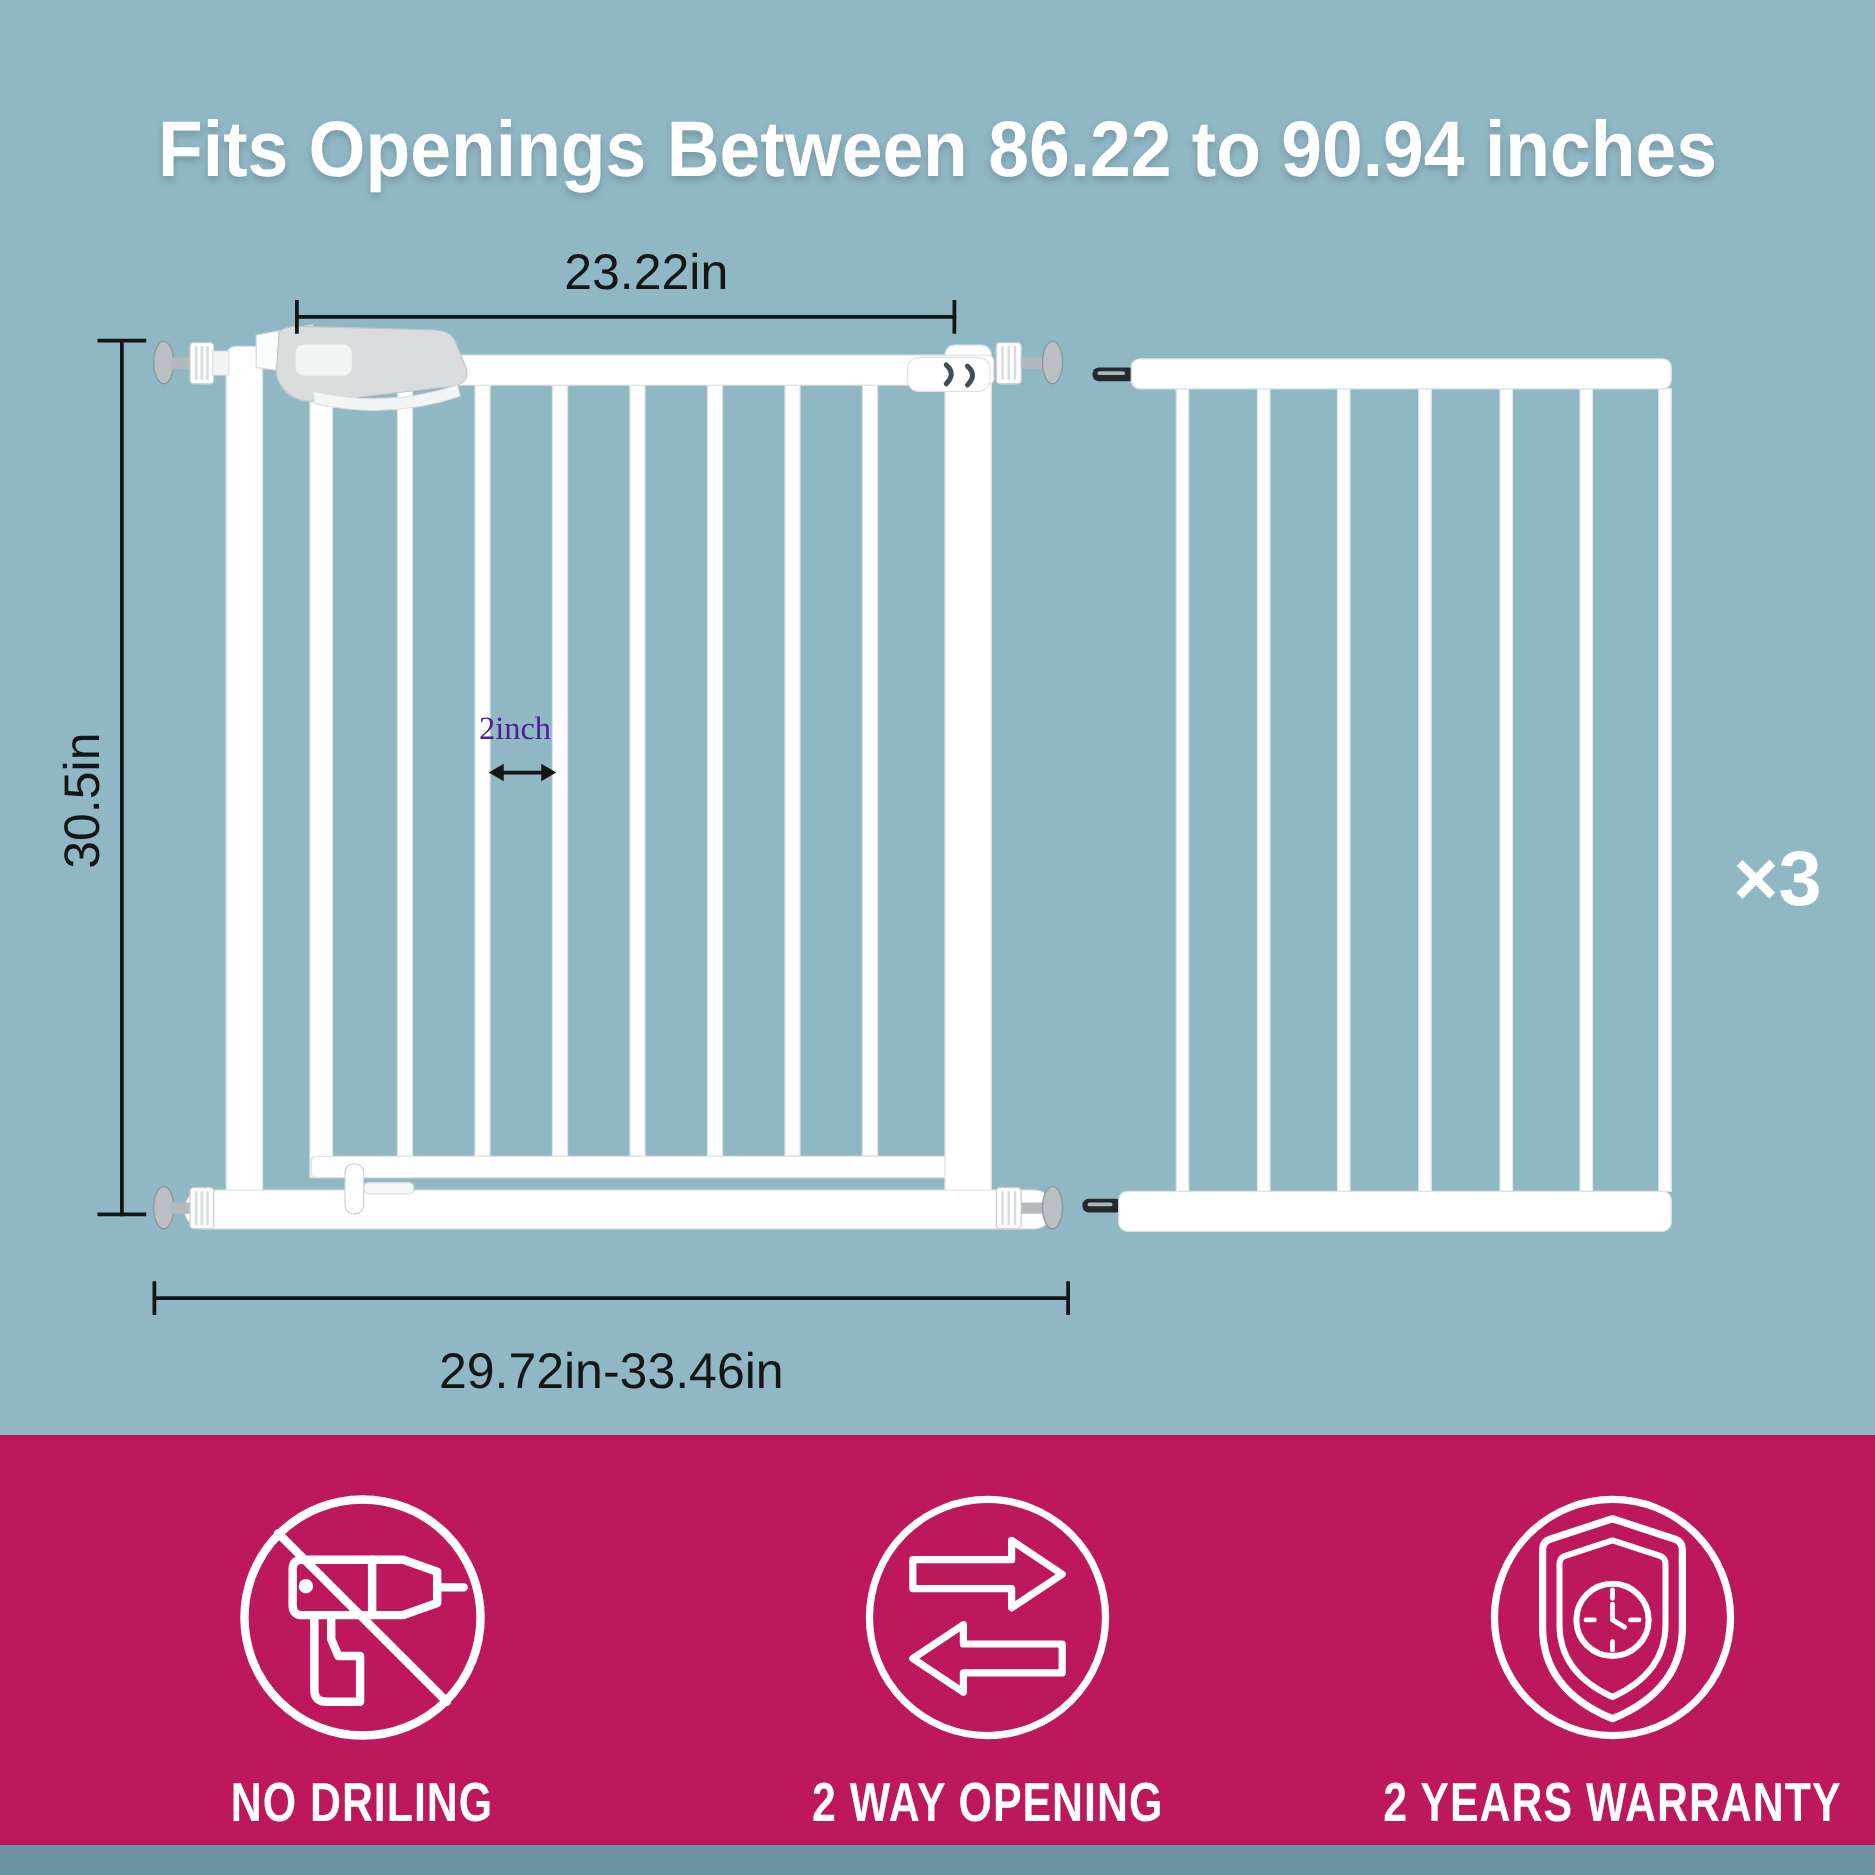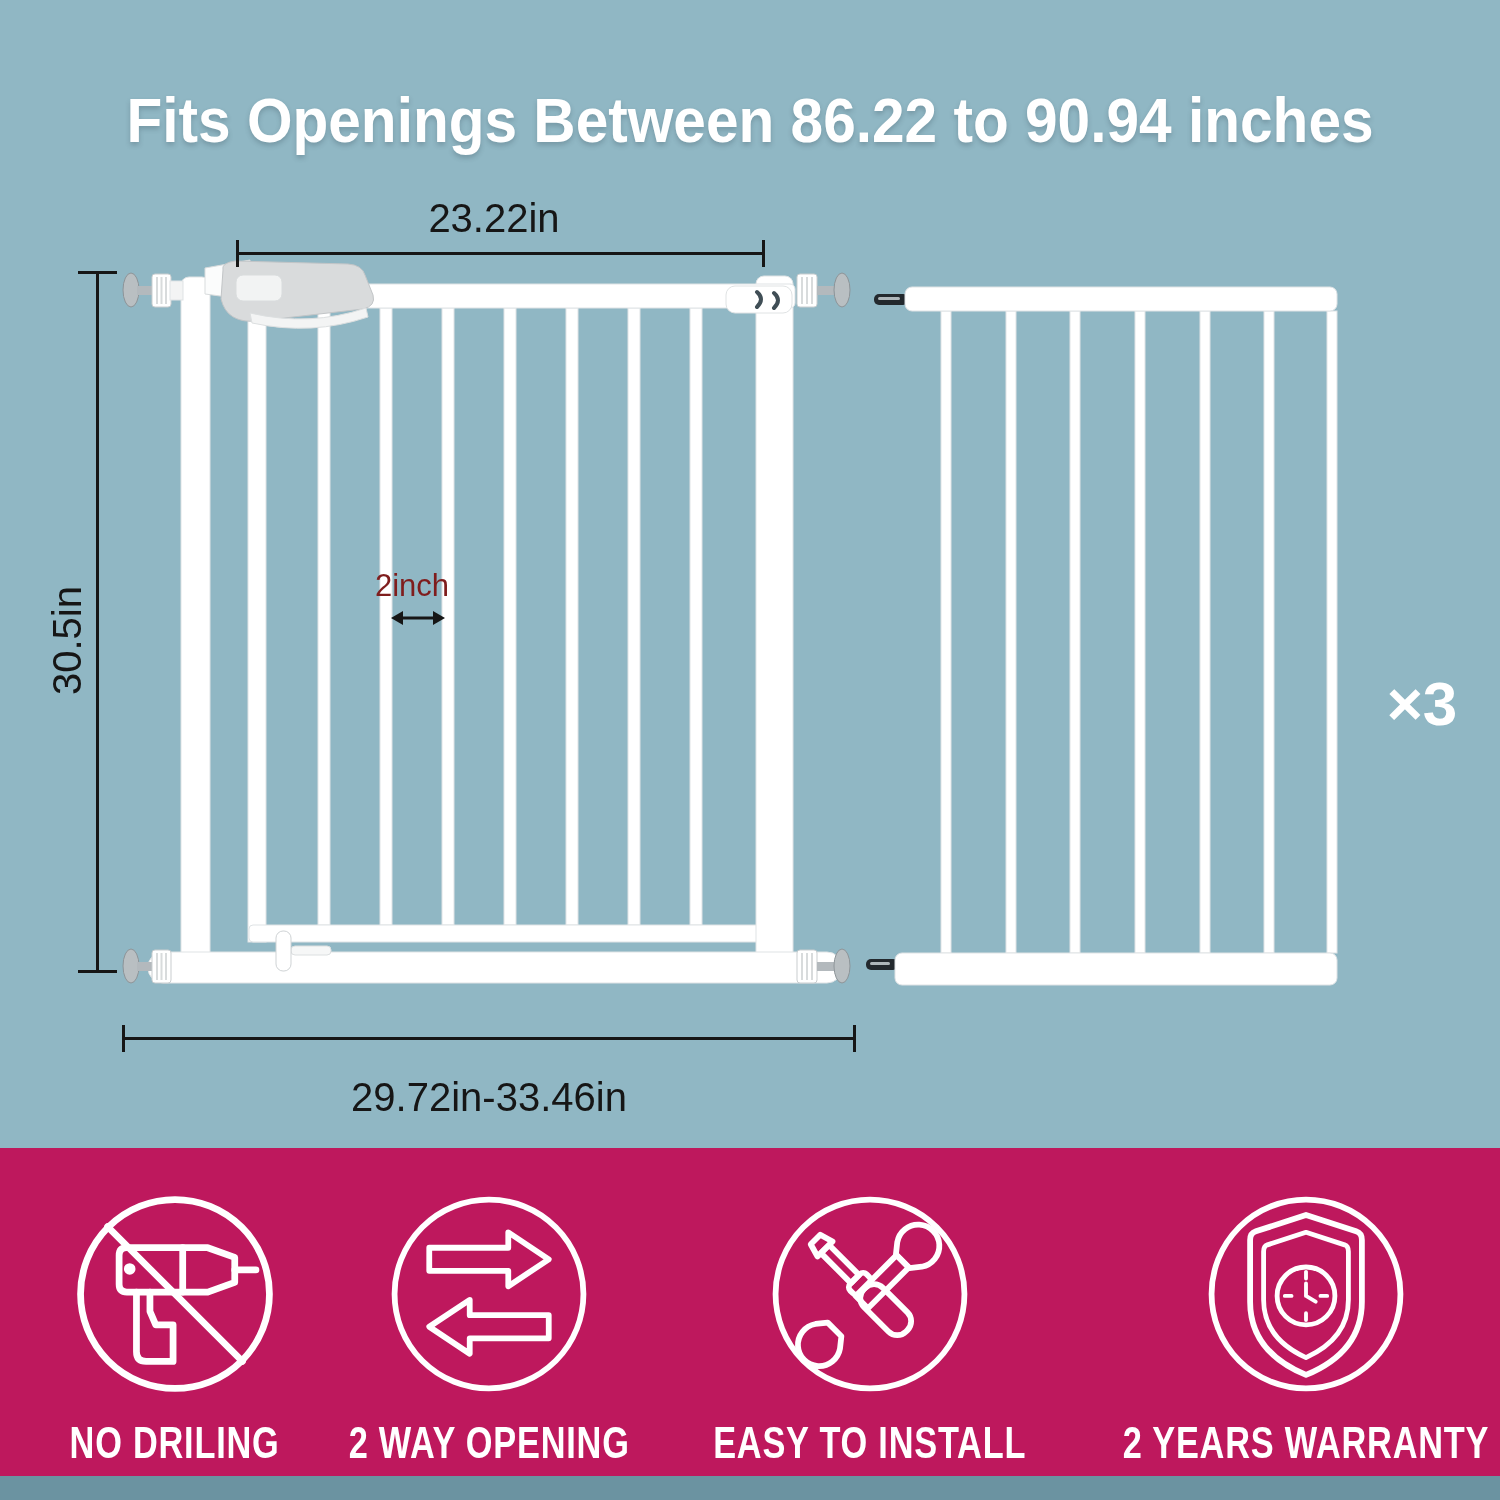--- a/index.html
+++ b/index.html
@@ -11,21 +11,21 @@
   .page-title{position:absolute;left:0;top:84px;width:1500px;text-align:center;
               font-size:63px;font-weight:bold;color:#ffffff;letter-spacing:0px;
               transform:scaleX(0.93);transform-origin:center;
               text-shadow:0 3px 6px rgba(40,60,70,0.25);white-space:nowrap;}
   .dim-label{position:absolute;color:#161616;font-size:40px;text-align:center;white-space:nowrap;}
   .dim-line{position:absolute;background:#161616;}
   .tick-v{position:absolute;width:3px;height:27px;background:#161616;}
   .tick-h{position:absolute;width:39px;height:3px;background:#161616;}
   .rot-label{transform:rotate(-90deg);transform-origin:center;}
   .gap-label{position:absolute;left:352px;top:568px;width:120px;text-align:center;
-             color:#7f1d1d;font-size:31px;}
+             color:#4c1d95;font-size:26px;font-family:Liberation Serif, serif;}
   .x3-label{position:absolute;left:1352px;top:668px;width:140px;text-align:center;
             color:#ffffff;font-size:62px;font-weight:bold;}
   .feature{flex:1;display:flex;flex-direction:column;align-items:center;padding-top:40px;}
   .feature-icon{width:212px;height:212px;}
   .feature-label{margin-top:18px;color:#ffffff;font-size:44px;font-weight:bold;
                  letter-spacing:1px;transform:scaleX(0.78);transform-origin:center;
                  white-space:nowrap;}
   svg{display:block;}
   .abs{position:absolute;}
 </style>
@@ -121,21 +121,21 @@
         <rect x="28" y="117" width="22" height="3" rx="1.5" fill="#aeb6ba"></rect>
       </g>
       <g>
         <rect x="16" y="779" width="32" height="11" rx="5" fill="#23292e"></rect>
         <rect x="20" y="782" width="20" height="3" rx="1.5" fill="#aeb6ba"></rect>
       </g>
       <rect x="55" y="107" width="432" height="24" rx="7" fill="#ffffff" stroke="#dfe3e5"></rect>
       <rect x="45" y="773" width="442" height="32" rx="7" fill="#ffffff" stroke="#dfe3e5"></rect>
     </svg>
 
-    <div class="dim-label" style="left:230px;top:196px;width:528px;">23.22in</div>
+    <div class="dim-label" style="left:253px;top:196px;width:528px;">23.22in</div>
     <div class="dim-line" style="left:237px;top:252px;width:528px;height:3px;"></div>
     <div class="tick-v" style="left:236px;top:240px;"></div>
     <div class="tick-v" style="left:762px;top:240px;"></div>
 
     <div class="dim-label rot-label" style="left:-19px;top:618px;width:172px;">30.5in</div>
     <div class="dim-line" style="left:96px;top:273px;width:3px;height:700px;"></div>
     <div class="tick-h" style="left:78px;top:271px;"></div>
     <div class="tick-h" style="left:78px;top:970px;"></div>
 
     <div class="gap-label">2inch</div>
@@ -171,37 +171,20 @@
 
     <div class="feature">
       <svg class="feature-icon" viewBox="0 0 220 220" fill="none" stroke="#ffffff" stroke-width="6" stroke-linejoin="round">
         <circle cx="110" cy="110" r="98"></circle>
         <path d="M48 62 h82 v-16 l42 28 l-42 28 v-16 h-82 z"></path>
         <path d="M172 132 h-82 v-16 l-42 28 l42 28 v-16 h82 z"></path>
       </svg>
       <div class="feature-label">2 WAY OPENING</div>
     </div>
 
-    <div class="feature">
-      <svg class="feature-icon" viewBox="0 0 220 220" fill="none" stroke="#ffffff" stroke-width="6" stroke-linejoin="round" stroke-linecap="round">
-        <circle cx="110" cy="110" r="98"></circle>
-        <g transform="rotate(-45 110 110)">
-          <path d="M103 30 h14 l4 14 h-22 z"></path>
-          <rect x="104" y="44" width="12" height="44"></rect>
-          <rect x="98" y="88" width="24" height="14" rx="5"></rect>
-          <rect x="96" y="102" width="28" height="62" rx="13"></rect>
-        </g>
-        <g transform="rotate(45 110 110)">
-          <path d="M92 52 a22 22 0 1 1 36 0 l-8 10 h-20 z"></path>
-          <rect x="101" y="62" width="18" height="60"></rect>
-          <path d="M128 172 a22 22 0 1 1 -36 0 l8 -10 h20 z"></path>
-        </g>
-      </svg>
-      <div class="feature-label">EASY TO INSTALL</div>
-    </div>
 
     <div class="feature">
       <svg class="feature-icon" viewBox="0 0 220 220" fill="none" stroke="#ffffff" stroke-width="6" stroke-linejoin="round" stroke-linecap="round">
         <circle cx="110" cy="110" r="98"></circle>
         <path d="M110 28 L162 45 Q168 47 168 54 L168 118 Q168 170 110 194 Q52 170 52 118 L52 54 Q52 47 58 45 Z"></path>
         <path stroke-width="5" d="M110 46 L150 59 Q154 60.5 154 66 L154 116 Q154 156 110 176 Q66 156 66 116 L66 66 Q66 60.5 70 59 Z"></path>
         <circle cx="110" cy="112" r="30" stroke-width="5"></circle>
         <path stroke-width="4" d="M110 87 v7 M110 130 v7 M88 112 h7 M125 112 h7 M110 112 v-13 M110 112 l10 6"></path>
       </svg>
       <div class="feature-label">2 YEARS WARRANTY</div>

